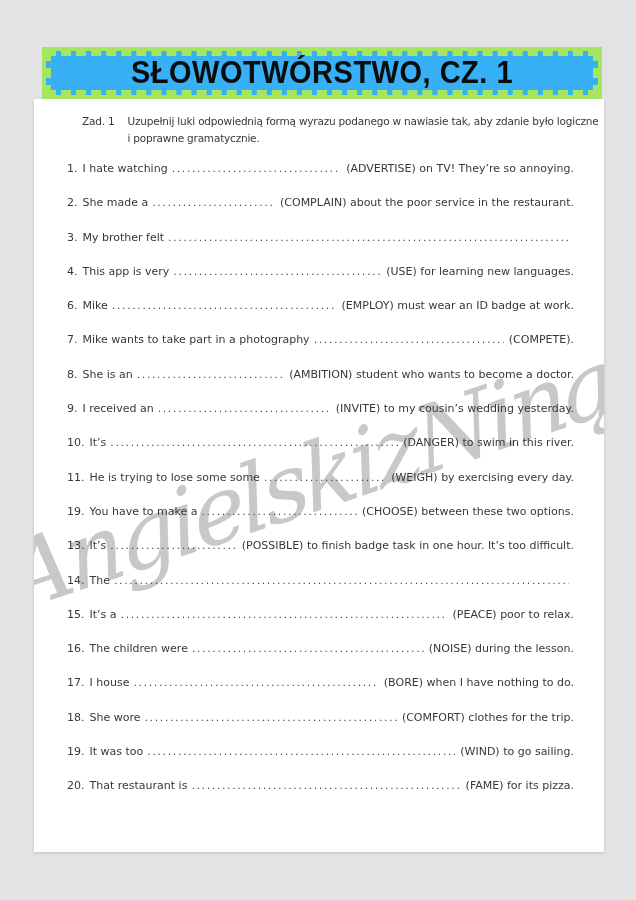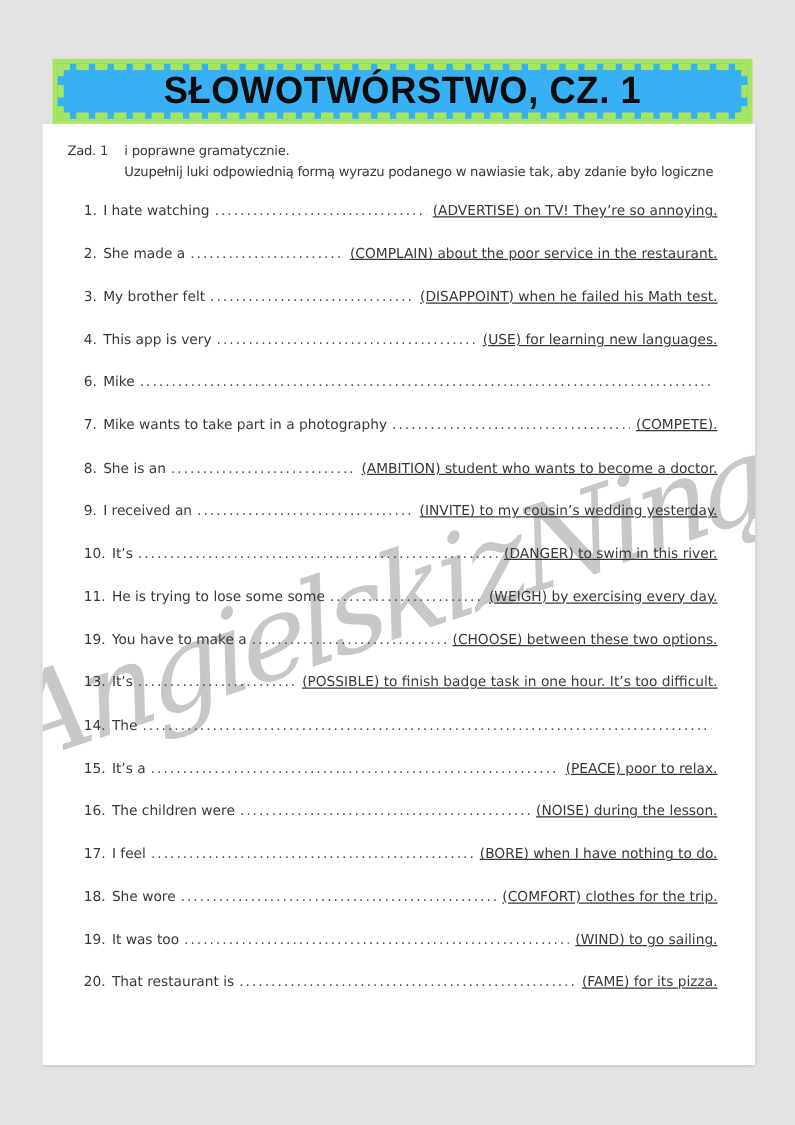--- a/index.html
+++ b/index.html
@@ -67,20 +67,21 @@
   .content {
     position:relative; z-index:2;
     padding:14px 30px 0 20px;
     color:#383838;
   }
   .instructions {
     display:flex;
     font-size:10.5px;
     letter-spacing:-0.2px;
     line-height:17px;
+    margin-left:28px;
   }
   .task-label { white-space:nowrap; margin-right:13px; }
   .task-text div { white-space:nowrap; }
 
   .items { margin-top:16px; padding-left:13px; }
   .item {
     display:flex; align-items:baseline;
     font-size:11px;
     line-height:12px;
     height:12px;
@@ -90,21 +91,21 @@
   }
   .item .num { margin-right:5px; }
   .item .dots {
     flex:1 1 auto;
     overflow:hidden;
     white-space:nowrap;
     letter-spacing:1.6px;
     margin:0 5px 0 4px;
     color:#4a4a4a;
   }
-  .item .tail { flex:0 0 auto;text-decoration:underline; }
+  .item .tail { flex:0 0 auto; }
 </style>
 </head>
 <body>
 
 <div class="canvas">
 
   <div class="banner">
     <div class="banner-inner">
       <span class="banner-title">SŁOWOTWÓRSTWO, CZ. 1</span>
     </div>
@@ -112,22 +113,22 @@
 
   <div class="page">
 
     <div class="watermark">AngielskizNiną</div>
 
     <div class="content">
 
       <div class="instructions">
         <span class="task-label">Zad. 1</span>
         <div class="task-text">
+          <div>Uzupełnij luki odpowiednią formą wyrazu podanego w nawiasie tak, aby zdanie było logiczne</div>
           <div>i poprawne gramatycznie.</div>
-          <div>Uzupełnij luki odpowiednią formą wyrazu podanego w nawiasie tak, aby zdanie było logiczne</div>
         </div>
       </div>
 
       <div class="items" id="items">
   <div class="item">
     <span class="num">1.</span>
     <span class="pre">I hate watching</span>
     <span class="dots">....................................................................................................................................................................................</span>
     <span class="tail">(ADVERTISE) on TV! They’re so annoying.</span>
   </div>
@@ -136,34 +137,34 @@
     <span class="num">2.</span>
     <span class="pre">She made a</span>
     <span class="dots">....................................................................................................................................................................................</span>
     <span class="tail">(COMPLAIN) about the poor service in the restaurant.</span>
   </div>
 
   <div class="item">
     <span class="num">3.</span>
     <span class="pre">My brother felt</span>
     <span class="dots">....................................................................................................................................................................................</span>
-    <span class="tail">(DISAPPOINT) when he failed his Math test.</span>
   </div>
 
   <div class="item">
     <span class="num">4.</span>
     <span class="pre">This app is very</span>
     <span class="dots">....................................................................................................................................................................................</span>
     <span class="tail">(USE) for learning new languages.</span>
   </div>
 
   <div class="item">
     <span class="num">6.</span>
     <span class="pre">Mike</span>
     <span class="dots">....................................................................................................................................................................................</span>
+    <span class="tail">(EMPLOY) must wear an ID badge at work.</span>
   </div>
 
   <div class="item">
     <span class="num">7.</span>
     <span class="pre">Mike wants to take part in a photography</span>
     <span class="dots">....................................................................................................................................................................................</span>
     <span class="tail">(COMPETE).</span>
   </div>
 
   <div class="item">
@@ -223,21 +224,21 @@
 
   <div class="item">
     <span class="num">16.</span>
     <span class="pre">The children were</span>
     <span class="dots">....................................................................................................................................................................................</span>
     <span class="tail">(NOISE) during the lesson.</span>
   </div>
 
   <div class="item">
     <span class="num">17.</span>
-    <span class="pre">I feel</span>
+    <span class="pre">I house</span>
     <span class="dots">....................................................................................................................................................................................</span>
     <span class="tail">(BORE) when I have nothing to do.</span>
   </div>
 
   <div class="item">
     <span class="num">18.</span>
     <span class="pre">She wore</span>
     <span class="dots">....................................................................................................................................................................................</span>
     <span class="tail">(COMFORT) clothes for the trip.</span>
   </div>

